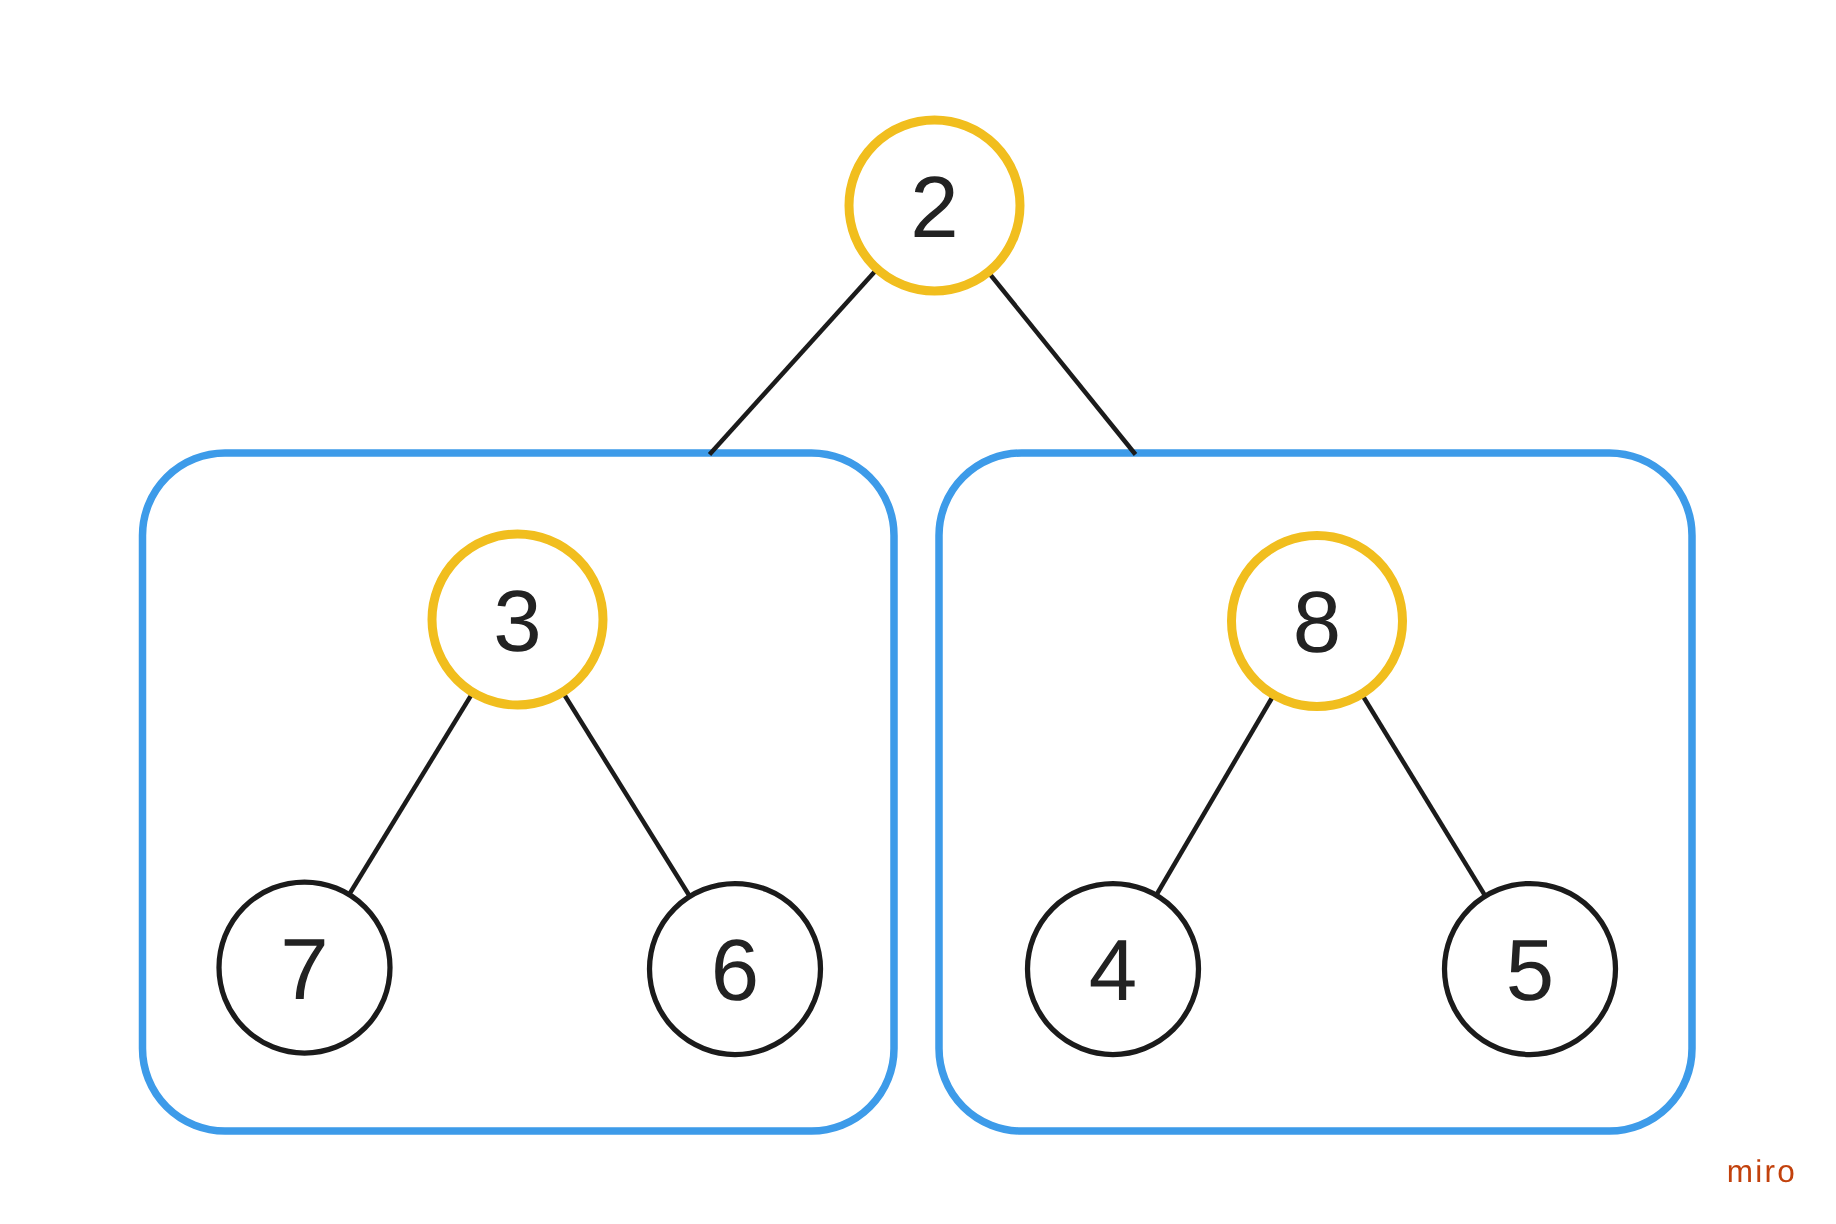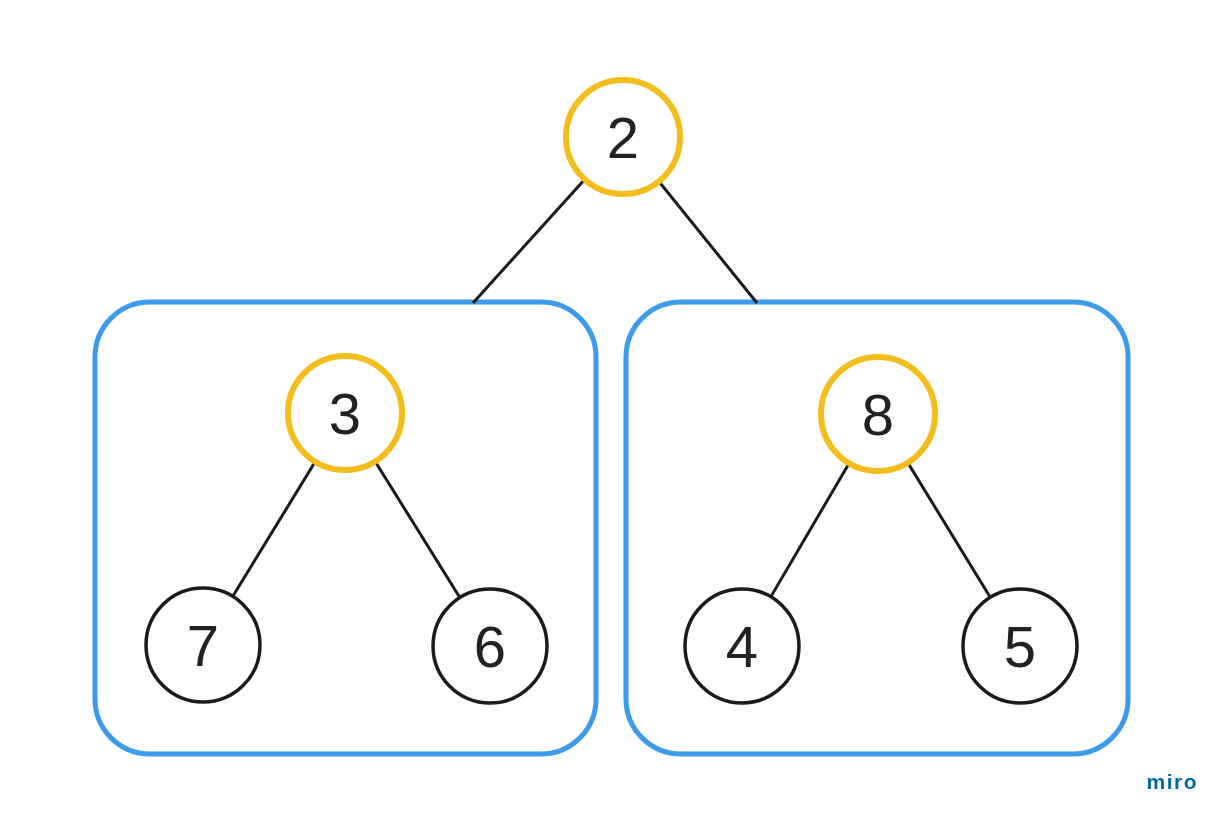--- a/index.html
+++ b/index.html
@@ -19,23 +19,23 @@
     position: absolute;
     left: 0;
     top: 0;
     display: block;
   }
   .watermark {
     position: absolute;
     right: 26px;
     bottom: 22px;
     font-size: 21px;
-    font-weight: 700;
+    font-weight: 400;
     letter-spacing: 1.5px;
-    color: #0369a1;
+    color: #c2410c;
     user-select: none;
     text-align: right;
   }
   text.node-label {
     font-family: "Liberation Sans", sans-serif;
     font-size: 58px;
     font-weight: 400;
   }
 </style>
 </head>

